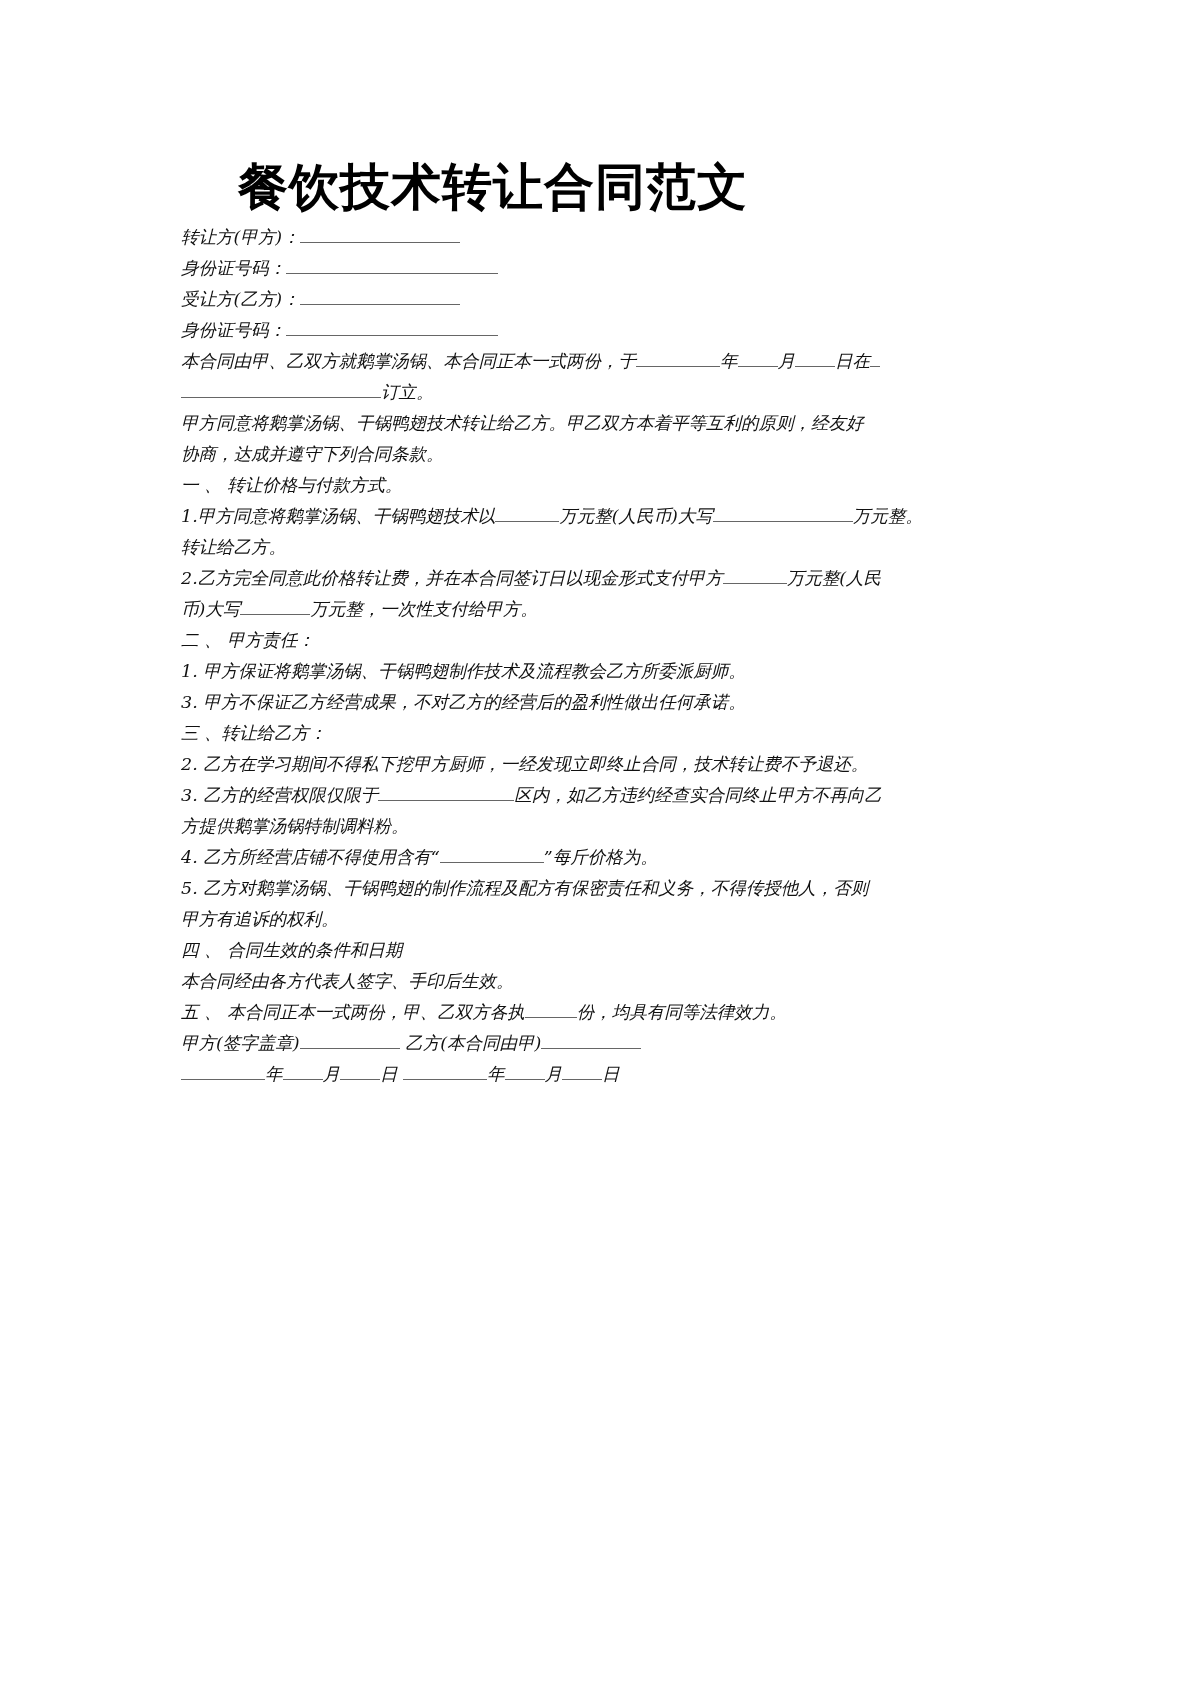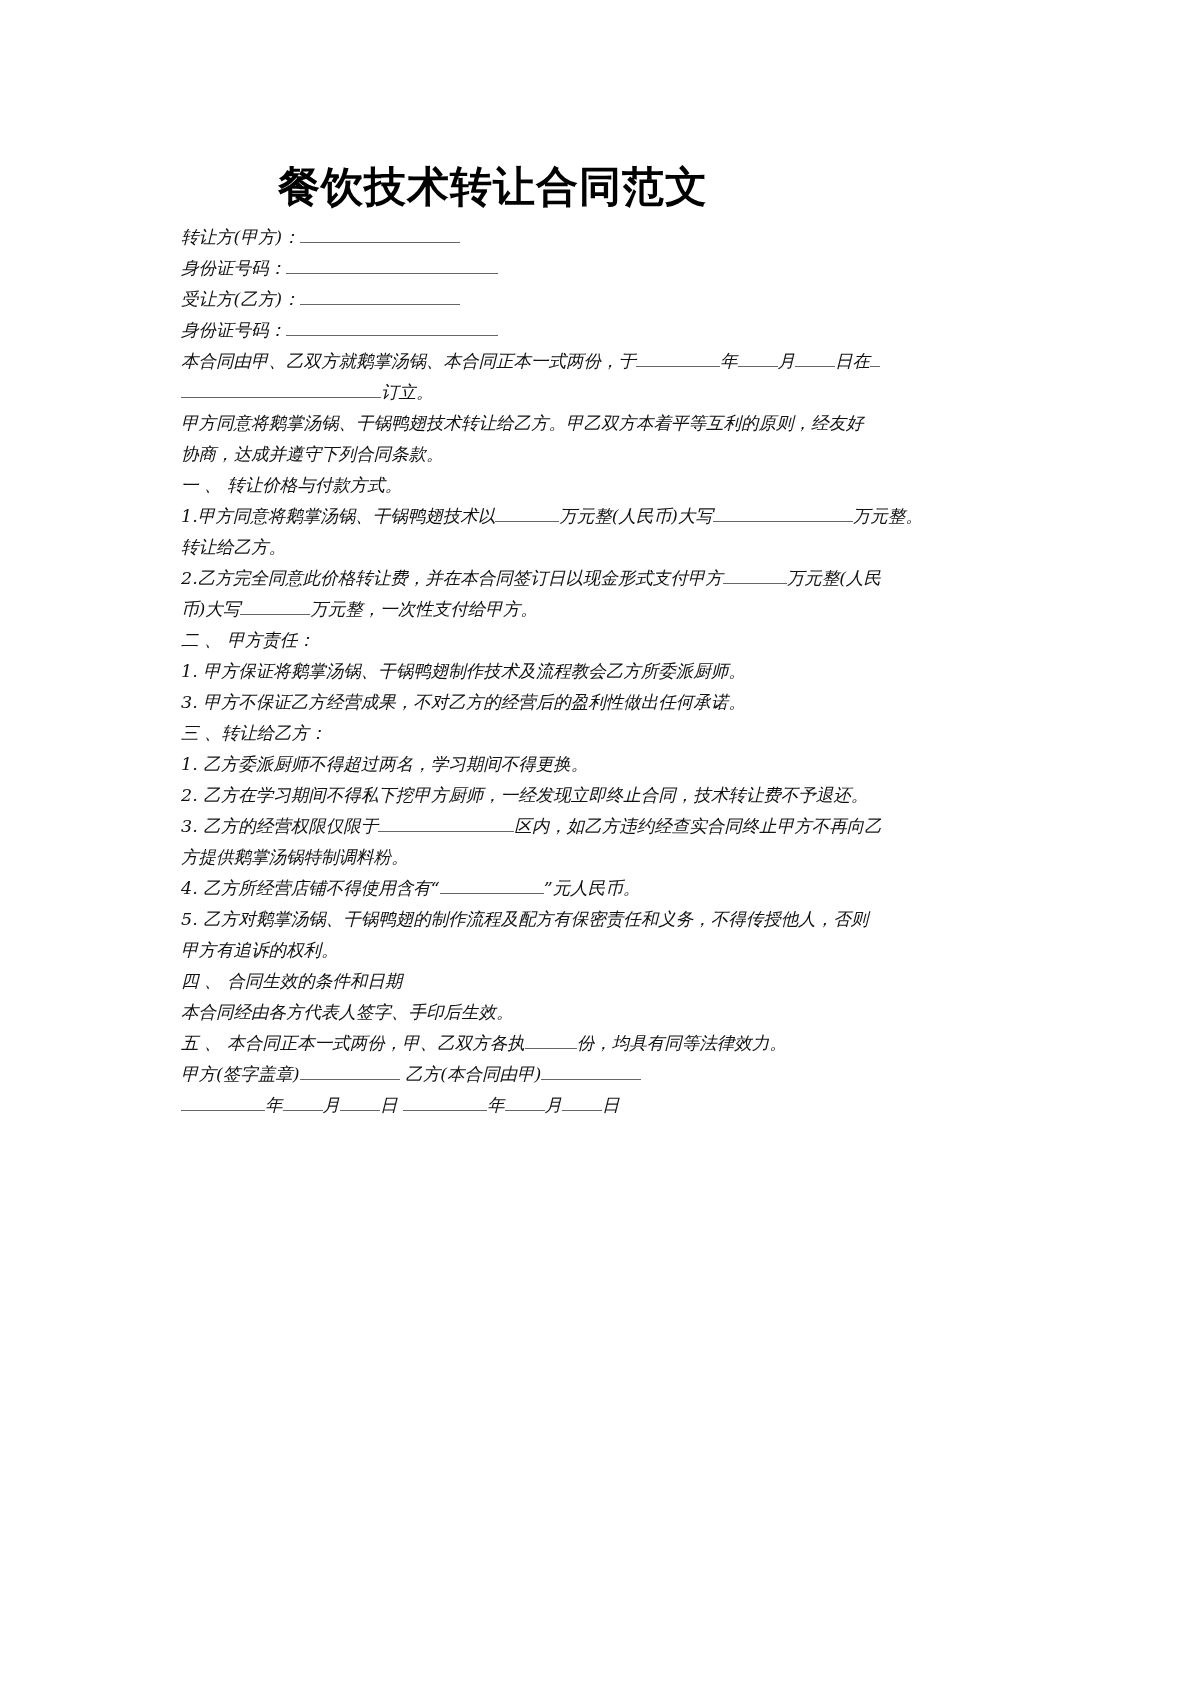--- a/index.html
+++ b/index.html
@@ -24,21 +24,21 @@
       background: #ffffff;
     }
     .title {
       position: absolute;
       left: 0;
       top: 163px;
       width: 986px;
       text-align: center;
       font-family: "DejaVu Sans", "Liberation Sans", sans-serif;
       font-weight: bold;
-      font-size: 42px;
+      font-size: 50px;
       line-height: 48px;
       letter-spacing: 1px;
       color: #000;
     }
     .body {
       position: absolute;
       left: 181px;
       top: 222px;
       width: 840px;
       font-size: 17.5px;
@@ -98,28 +98,27 @@
     </div>
     <div class="line">
       <span>币)大写</span><span class="blank" style="width:70px"></span><span>万元整，一次性支付给甲方。</span>
     </div>
 
     <div class="line">二 、 甲方责任：</div>
     <div class="line">1. 甲方保证将鹅掌汤锅、干锅鸭翅制作技术及流程教会乙方所委派厨师。</div>
     <div class="line">3. 甲方不保证乙方经营成果，不对乙方的经营后的盈利性做出任何承诺。</div>
 
     <div class="line">三 、转让给乙方：</div>
-    <div class="line">1. 乙方委派厨师不得超过两名，学习期间不得更换。</div>
     <div class="line">2. 乙方在学习期间不得私下挖甲方厨师，一经发现立即终止合同，技术转让费不予退还。</div>
     <div class="line">
       <span>3. 乙方的经营权限仅限于</span><span class="blank" style="width:136px"></span><span>区内，如乙方违约经查实合同终止甲方不再向乙</span>
     </div>
     <div class="line">方提供鹅掌汤锅特制调料粉。</div>
     <div class="line">
-      <span>4. 乙方所经营店铺不得使用含有“</span><span class="blank" style="width:104px"></span><span>”元人民币。</span>
+      <span>4. 乙方所经营店铺不得使用含有“</span><span class="blank" style="width:104px"></span><span>”每斤价格为。</span>
     </div>
     <div class="line">5. 乙方对鹅掌汤锅、干锅鸭翅的制作流程及配方有保密责任和义务，不得传授他人，否则</div>
     <div class="line">甲方有追诉的权利。</div>
 
     <div class="line">四 、 合同生效的条件和日期</div>
     <div class="line">本合同经由各方代表人签字、手印后生效。</div>
 
     <div class="line">
       <span>五 、 本合同正本一式两份，甲、乙双方各执</span><span class="blank" style="width:52px"></span><span>份，均具有同等法律效力。</span>
     </div>

